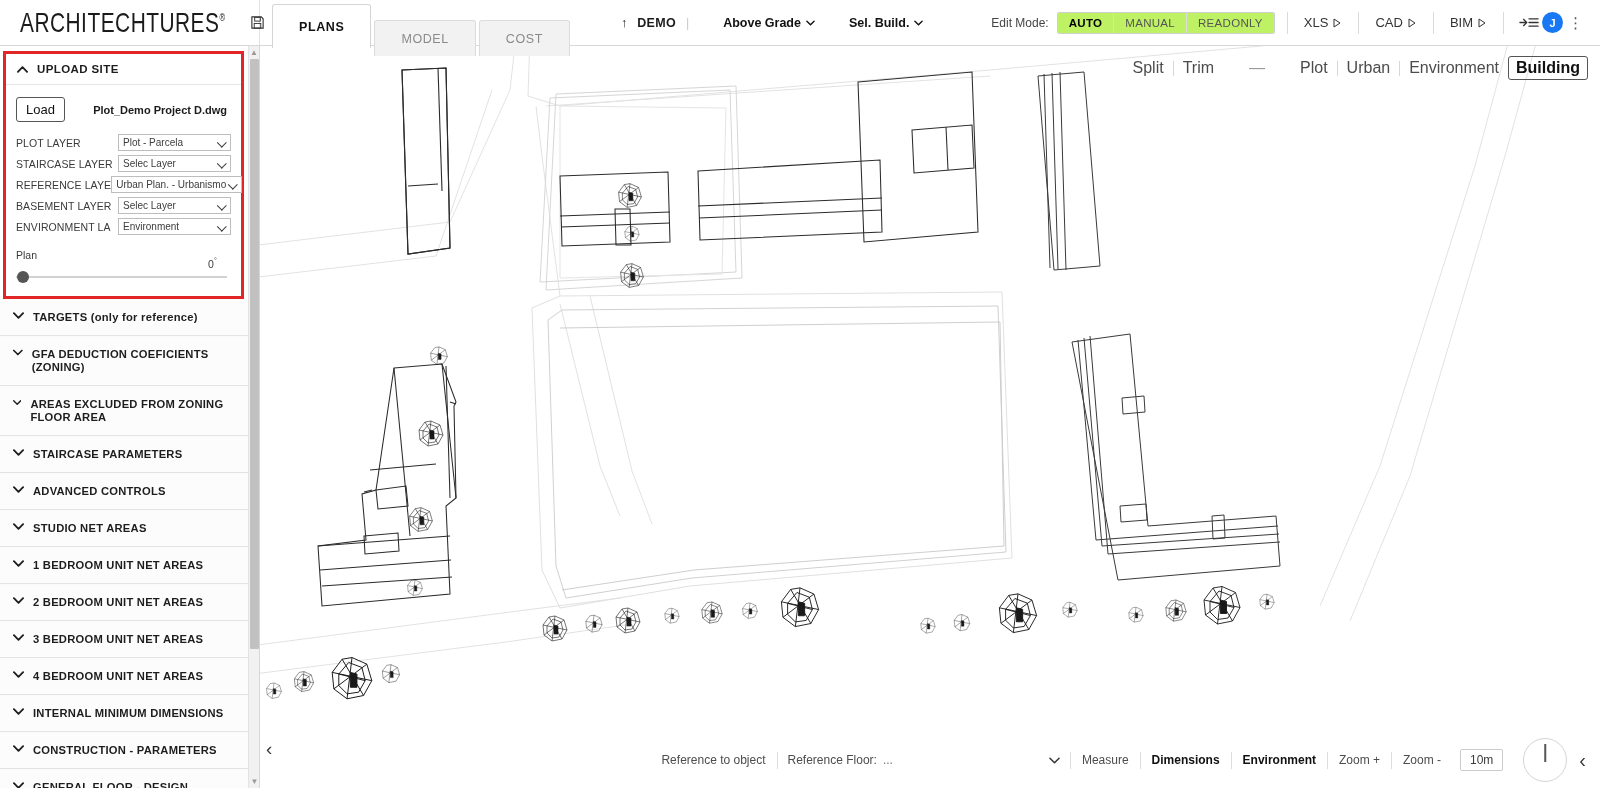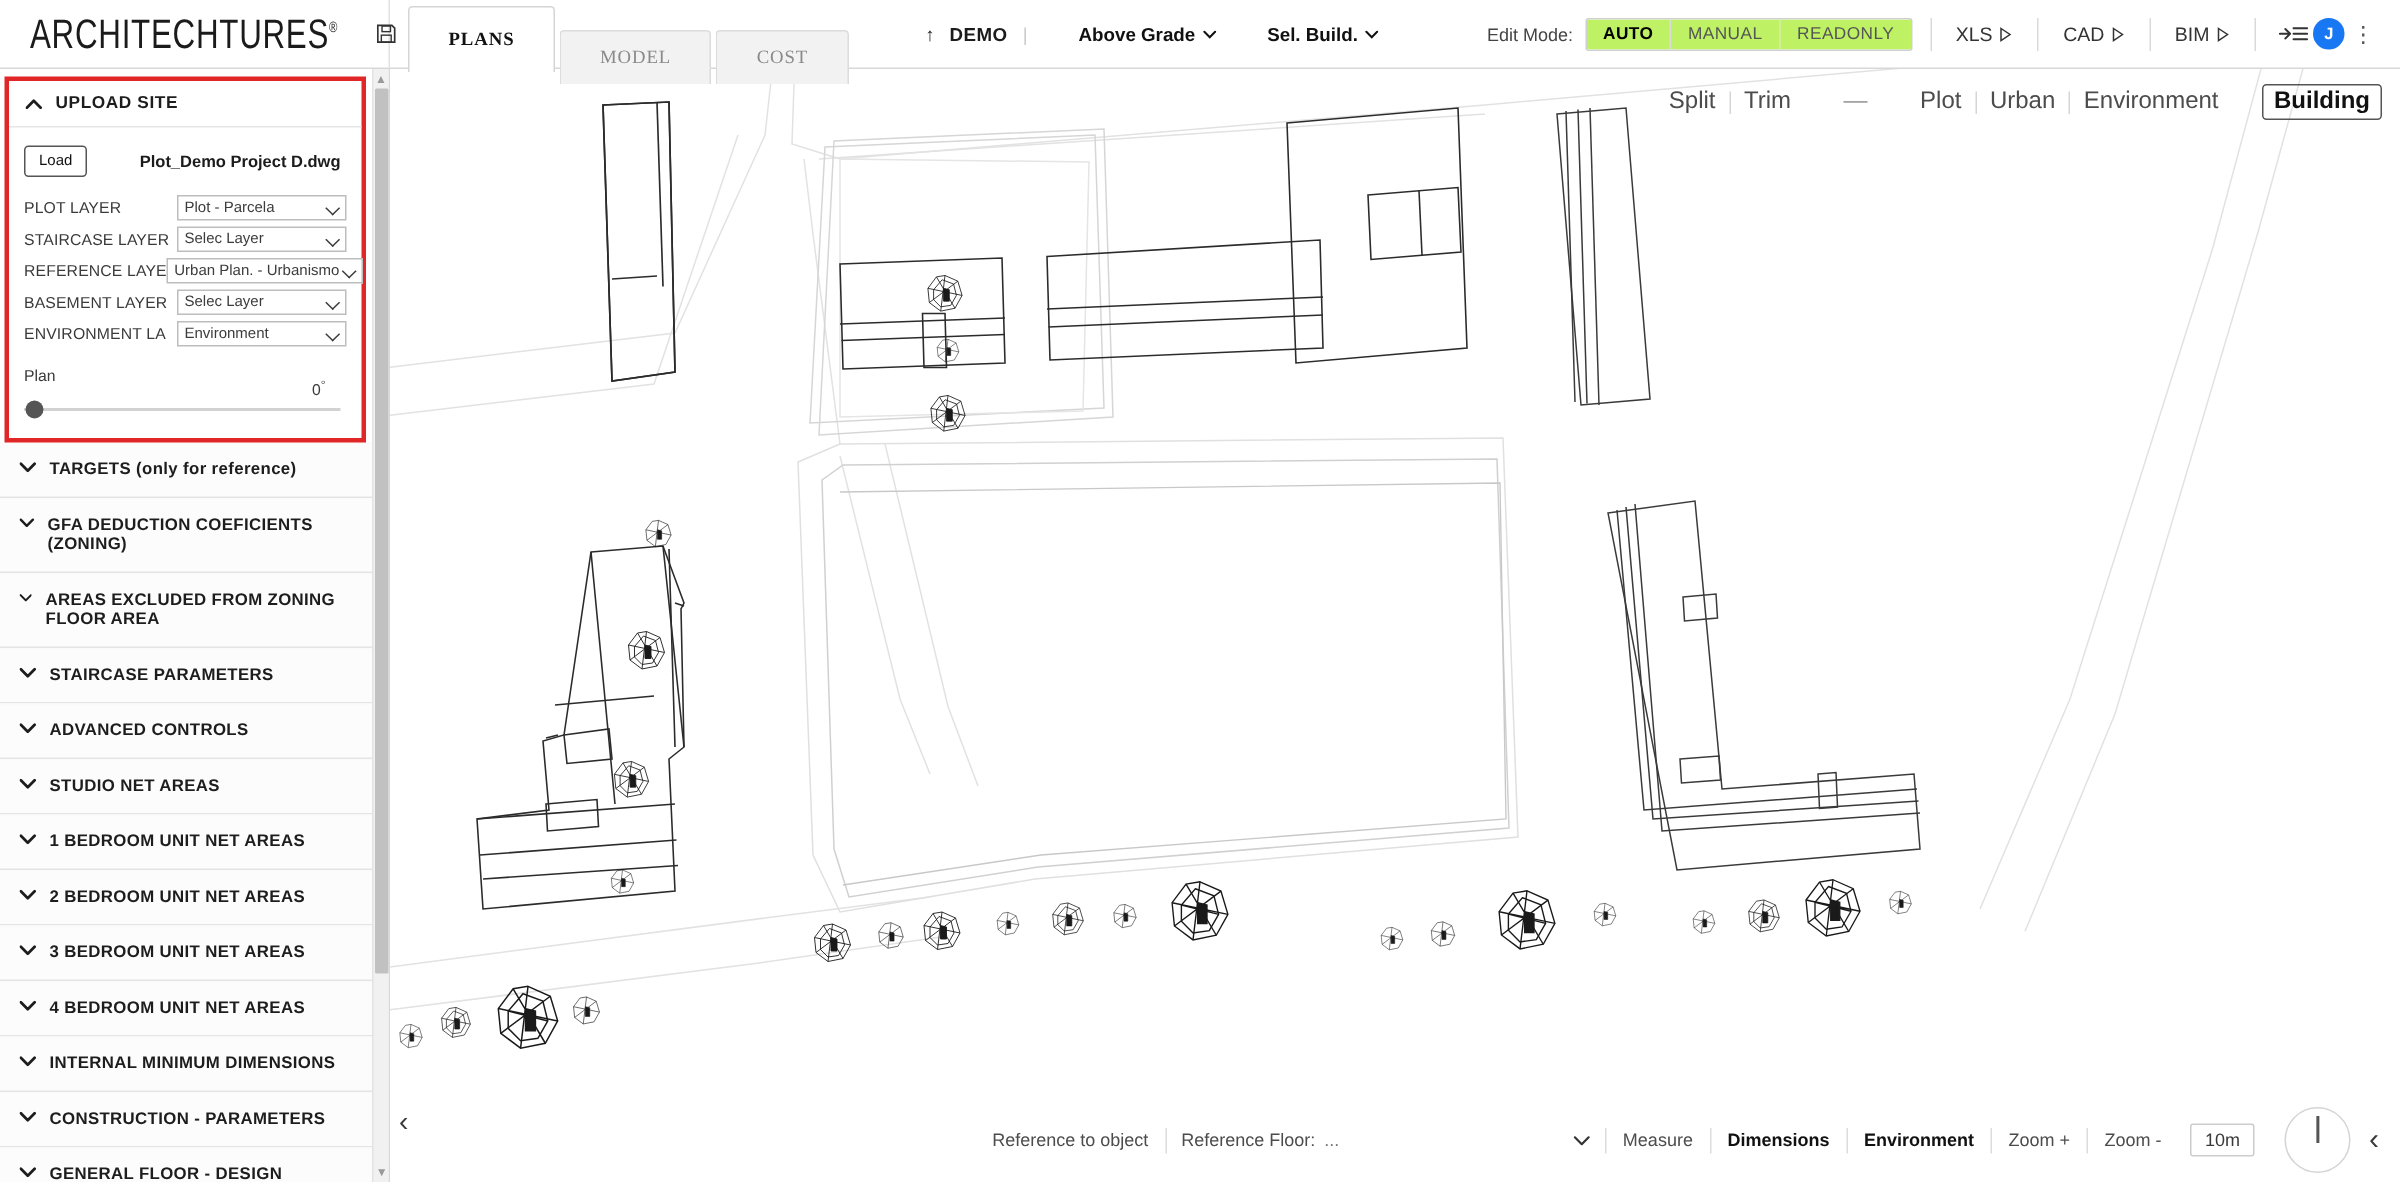--- a/index.html
+++ b/index.html
@@ -56,21 +56,20 @@
     letter-spacing: 0.6px;
     color: #8a8a8a;
     background: #f2f2f2;
     border: 1px solid #dcdcdc;
     border-bottom: none;
     border-radius: 3px 3px 0 0;
     margin-right: 3px;
     cursor: pointer;
     position: relative;
     top: 10px;
-    font-family: Liberation Serif, serif;
   }
   .tab.active {
     background: #ffffff;
     color: #121212;
     font-weight: bold;
     height: 44px;
     top: 2px;
     border-color: #d5d5d5;
     z-index: 2;
   }
@@ -163,21 +162,21 @@
   }
   .panel-head .ttl {
     font-size: 11.5px; font-weight: bold; color: #1d1d1d; letter-spacing: .4px;
   }
   .chev { font-size: 9px; color: #1d1d1d; display:inline-block; }
   .panel-body { padding: 10px 10px 12px 10px; }
   .load-row { display: flex; align-items: center; padding: 2px 0 12px 0; }
   .btn-load {
     border: 1px solid #555; border-radius: 3px;
     background: #fff; color: #111;
-    font-size: 10px; padding: 4px 9px;
+    font-size: 13px; padding: 4px 9px;
     cursor: pointer; font-family: "Liberation Sans", sans-serif;
   }
   .dwg-name {
     margin-left: auto; font-size: 11px; font-weight: bold; color: #1b1b1b;
     padding-right: 4px;
   }
   .field-row {
     display: flex; align-items: center; margin-bottom: 4px;
   }
   .field-label {
@@ -249,21 +248,21 @@
     font-size: 16px; color: #4c4c4c; z-index: 10;
     background: rgba(255,255,255,0.0);
   }
   .ct-item { padding: 2px 9px; cursor: pointer; white-space: nowrap; }
   .ct-sep { width: 1px; height: 15px; background: #d6d6d6; }
   .ct-gap { width: 22px; }
   .ct-dash { padding: 2px 4px; color:#9a9a9a; cursor:pointer;}
   .ct-boxed {
     border: 1px solid #555; border-radius: 3px;
     padding: 2px 7px; font-weight: bold; color: #111; cursor: pointer;
-    margin-left: 20px;
+    margin-left: 0;
   }
 
   .canvas-toolbar-bottom {
     position: absolute; bottom: 0; left: 0; right: 0;
     height: 56px;
     display: flex; align-items: center; justify-content: flex-end;
     font-size: 12px; color: #4c4c4c;
     padding-right: 4px;
     z-index: 10;
   }

